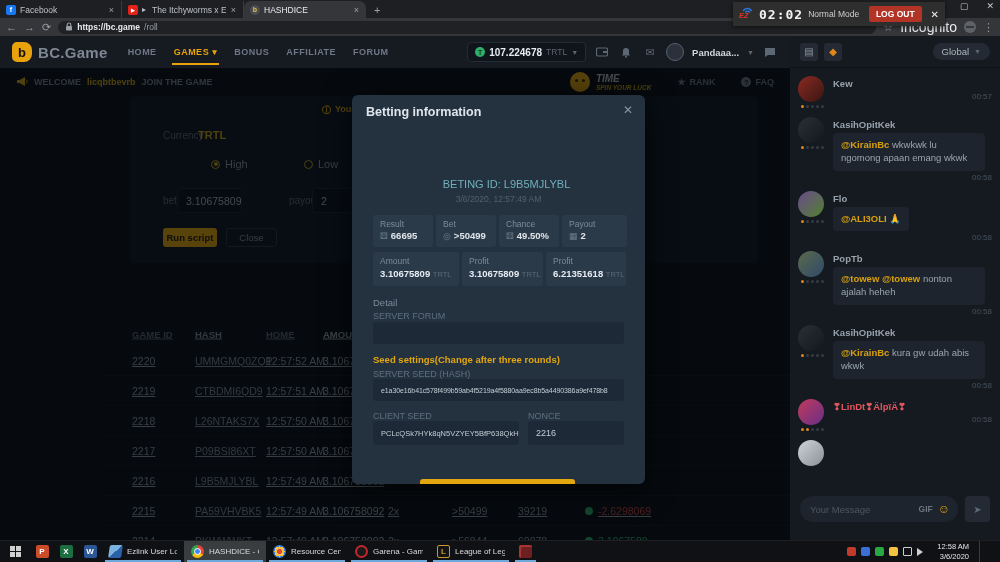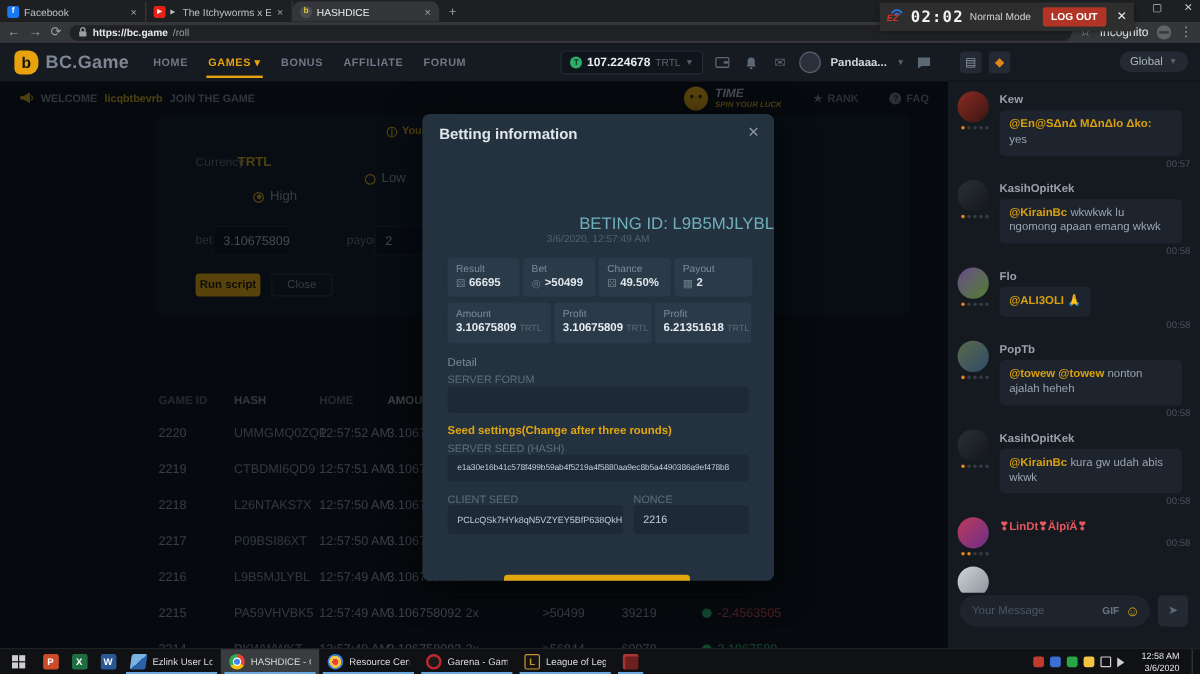--- a/index.html
+++ b/index.html
@@ -21,21 +21,21 @@
   .hashdice-icon{background:#4a4d52;color:#e8c23a;border-radius:50%;}
   .audio-ind{width:0;height:0;border:2px solid transparent;border-left:4px solid #bdc1c6;}
   .newtab{color:#9aa0a6;font-size:11px;margin:0 8px 2px 8px;}
   .wctl{position:absolute;top:1px;right:6px;display:flex;gap:18px;color:#c3c6c9;font-size:9px;}
   .toolbar{height:18px;background:#35363a;display:flex;align-items:center;padding:0 6px;gap:7px;}
   .navbtn{color:#9aa0a6;font-size:11px;line-height:1;}
   .urlbar{flex:1;height:13px;background:#202124;border-radius:7px;display:flex;align-items:center;
     padding:0 7px;gap:4px;font-size:8.5px;}
   .urlhost{color:#e8eaed;font-weight:bold;}
   .urlpath{color:#9aa0a6;}
-  .incog{color:#e8eaed;font-size:10px;}
+  .incog{color:#e8eaed;font-size:14px;}
   .incog-av{width:12px;height:12px;border-radius:50%;background:#5f6368;position:relative;}
   .incog-av::after{content:"";position:absolute;left:2px;right:2px;top:5px;height:2px;background:#35363a;}
 
   
   .timerw{position:absolute;top:2px;left:733px;width:212px;height:24px;z-index:50;background:#2e2e2e;
     display:flex;align-items:center;gap:5px;padding:0 6px;box-shadow:0 1px 4px rgba(0,0,0,.6);}
   .tclock{font-family:"DejaVu Sans Mono",monospace;font-weight:bold;font-size:13px;color:#f2f2f2;
     letter-spacing:1px;}
   .tmode{font-size:8.5px;color:#cfcfcf;flex:1;}
   .logout{background:#b13426;color:#fff;font-size:8.5px;font-weight:bold;padding:3px 7px;border-radius:2px;}
@@ -95,34 +95,34 @@
   .btn-run{position:absolute;left:33px;top:132px;width:54px;height:19px;background:#e2a60f;border-radius:3px;
     color:#201905;font-size:9.5px;font-weight:bold;display:flex;align-items:center;justify-content:center;}
   .btn-close{position:absolute;left:96px;top:132px;width:51px;height:19px;border:1px solid #2a3542;border-radius:3px;
     color:#8b95a0;font-size:9.5px;display:flex;align-items:center;justify-content:center;}
 
   
   .history{position:absolute;left:100px;top:286px;width:690px;}
   .hhead{position:relative;height:24px;font-size:9.5px;color:#59646e;font-weight:bold;}
   .hrow{position:relative;height:30px;border-bottom:1px solid rgba(255,255,255,.04);
     font-size:10.5px;color:#8b97a1;}
-  .hcell{position:absolute;top:50%;transform:translateY(-50%);white-space:nowrap;}
+  .hcell{position:absolute;top:50%;transform:translateY(-50%);white-space:nowrap;text-decoration:underline;}
   .c-id{left:32px;} .c-hash{left:95px;color:#7e8a94;} .c-time{left:166px;} .c-amt{left:223px;color:#9aa5af;}
   .c-pay{left:288px;} .c-bet{left:352px;} .c-res{left:418px;}
   .c-prof{left:485px;display:flex;align-items:center;gap:5px;}
   .pcoin{width:8px;height:8px;border-radius:50%;background:#2fae68;display:inline-block;}
 
   
   .modal{position:absolute;left:352px;top:59px;width:293px;height:389px;background:#243240;border-radius:6px;
     z-index:6;box-shadow:0 6px 30px rgba(0,0,0,.7);overflow:hidden;}
   .m-title{position:absolute;left:14px;top:10px;font-size:12.5px;font-weight:bold;color:#dfe5ea;}
   .m-close{position:absolute;right:12px;top:8px;font-size:12px;color:#8b95a0;}
   .m-player{position:absolute;left:0;right:0;top:66px;text-align:center;font-size:11.5px;color:#74b9c4;
     display:flex;align-items:center;justify-content:center;gap:4px;}
-  .m-betid{position:absolute;left:0;right:0;top:83px;text-align:right;font-size:14px;color:#6fb0bc;margin-left:16px;}
+  .m-betid{position:absolute;left:0;right:0;top:83px;text-align:center;font-size:11px;color:#6fb0bc;margin-left:16px;}
   .m-date{position:absolute;left:0;right:0;top:99px;text-align:center;font-size:8.5px;color:#53606c;}
   .m-stats{position:absolute;left:21px;top:120px;display:flex;gap:3px;}
   .scard{height:32px;background:#2b3a49;border-radius:3px;padding:4px 7px;}
   .scard .sl{font-size:8.5px;color:#7c8b99;}
   .scard .sv{display:flex;align-items:center;gap:3px;font-size:9.5px;font-weight:bold;color:#dfe5ea;margin-top:1px;}
   .scard .si{font-size:9px;color:#6b7c8a;font-weight:normal;}
   .m-amounts{position:absolute;left:21px;top:157px;display:flex;gap:3px;}
   .acard{height:34px;background:#2b3a49;border-radius:3px;padding:4px 7px;}
   .acard .sl{font-size:8.5px;color:#7c8b99;}
   .acard .av{font-size:9.5px;font-weight:bold;color:#e6ecf2;margin-top:2px;white-space:nowrap;}
@@ -182,21 +182,21 @@
   .ezlink-icon{background:linear-gradient(135deg,#7ab3e0 50%,#2a62a8 50%);transform:skewX(-8deg);}
   .chrome-icon{border-radius:50%;background:conic-gradient(#ea4335 0 33%,#fbbc05 33% 66%,#34a853 66% 100%);
     position:relative;}
   .chrome-icon::after{content:"";position:absolute;inset:3px;border-radius:50%;background:#4285f4;
     border:1px solid #fff;}
   .resource-center-icon{border-radius:50%;background:radial-gradient(circle,#e5433a 0 28%,#f5c344 28% 55%,#3a7bd5 55% 100%);}
   .garena-icon{border-radius:50%;background:#1a1a1a;border:2px solid #c0272d;}
   .league-icon{background:#141414;border:1px solid #c8972f;color:#c8972f;font-size:8px;font-weight:bold;
     display:flex;align-items:center;justify-content:center;}
   .misc-app-icon{background:#6e1f1f;box-shadow:inset 2px 2px 0 #a33;}
-  .tb-tray{margin-left:auto;display:flex;align-items:center;gap:5px;padding-right:4px;}
+  .tb-tray{margin-left:auto;display:flex;align-items:center;gap:5px;padding-right:18px;}
   .trayicn{width:9px;height:9px;border-radius:2px;}
   .traytime{font-size:7.5px;color:#e4e4e4;text-align:right;line-height:1.25;margin:0 5px;}
   .showdesk{width:3px;border-left:1px solid #3a3a3a;height:100%;}
 </style>
 </head>
 <body>
 
 <div class="screen">
 
   <div class="tabstrip">
@@ -339,21 +339,21 @@
         <div class="notice">
           <span>ⓘ</span>
           <span>Your sing</span>
         </div>
         <span class="bp-lbl" style="left:33px;top:34px;">Currency</span>
         <span class="bp-cur">TRTL</span>
         <div class="radrow" style="left:33px;top:62px;padding-left:48px;">
           <span class="radio sel"></span>
           <span>High</span>
         </div>
-        <div class="radrow" style="left:174px;top:47px;">
+        <div class="radrow" style="left:174px;top:62px;">
           <span class="radio"></span>
           <span>Low</span>
         </div>
         <span class="bp-lbl" style="left:33px;top:99px;">bet</span>
         <div class="bp-input" style="left:47px;top:92px;width:65px;">3.106758092</div>
         <span class="bp-lbl" style="left:159px;top:99px;">payout</span>
         <div class="bp-input" style="left:182px;top:92px;width:70px;">2</div>
         <div class="btn-run">Run script</div>
         <div class="btn-close">Close</div>
       </div>
@@ -399,21 +399,21 @@
             <div class="hrow">
               <span class="hcell c-id">2215</span>
               <span class="hcell c-hash">PA59VHVBK5</span>
               <span class="hcell c-time">12:57:49 AM</span>
               <span class="hcell c-amt">3.106758092</span>
               <span class="hcell c-pay">2x</span>
               <span class="hcell c-bet">&gt;50499</span>
               <span class="hcell c-res">39219</span>
               <span class="hcell c-prof">
                 <i class="pcoin"></i>
-                <span style="color: rgb(194, 71, 71);">-2.4563505</span>
+                <span style="color: rgb(194, 71, 71);">-2.6298069</span>
               </span>
             </div>
             <div class="hrow">
               <span class="hcell c-id">2214</span>
               <span class="hcell c-hash">PKWWWKT</span>
               <span class="hcell c-time">12:57:49 AM</span>
               <span class="hcell c-amt">3.106758092</span>
               <span class="hcell c-pay">2x</span>
               <span class="hcell c-bet">&gt;56844</span>
               <span class="hcell c-res">60078</span>
@@ -504,21 +504,21 @@
             <div class="avcol">
               <div class="cavatar" style="background: linear-gradient(135deg, rgb(138, 43, 34), rgb(58, 21, 18));"></div>
               <div class="lvl">
                 <i class="on"></i>
                 <i></i>
                 <i></i>
                 <i></i>
                 <i></i>
               </div>
             </div>
-            <div class="mcol"><div class="cuname">Kew</div><div class="bubble"><span class="mention" style="color: rgb(216, 160, 14);">@En@SΔnΔ MΔnΔlo Δko: </span><span>yes</span></div><div class="mtime">00:57</div></div>
+            <div class="mcol"><div class="cuname">Kew</div><div class="mtime">00:57</div></div>
           </div>
           <div class="msg">
             <div class="avcol">
               <div class="cavatar" style="background: linear-gradient(135deg, rgb(42, 47, 54), rgb(20, 24, 29));"></div>
               <div class="lvl">
                 <i class="on"></i>
                 <i></i>
                 <i></i>
                 <i></i>
                 <i></i>

